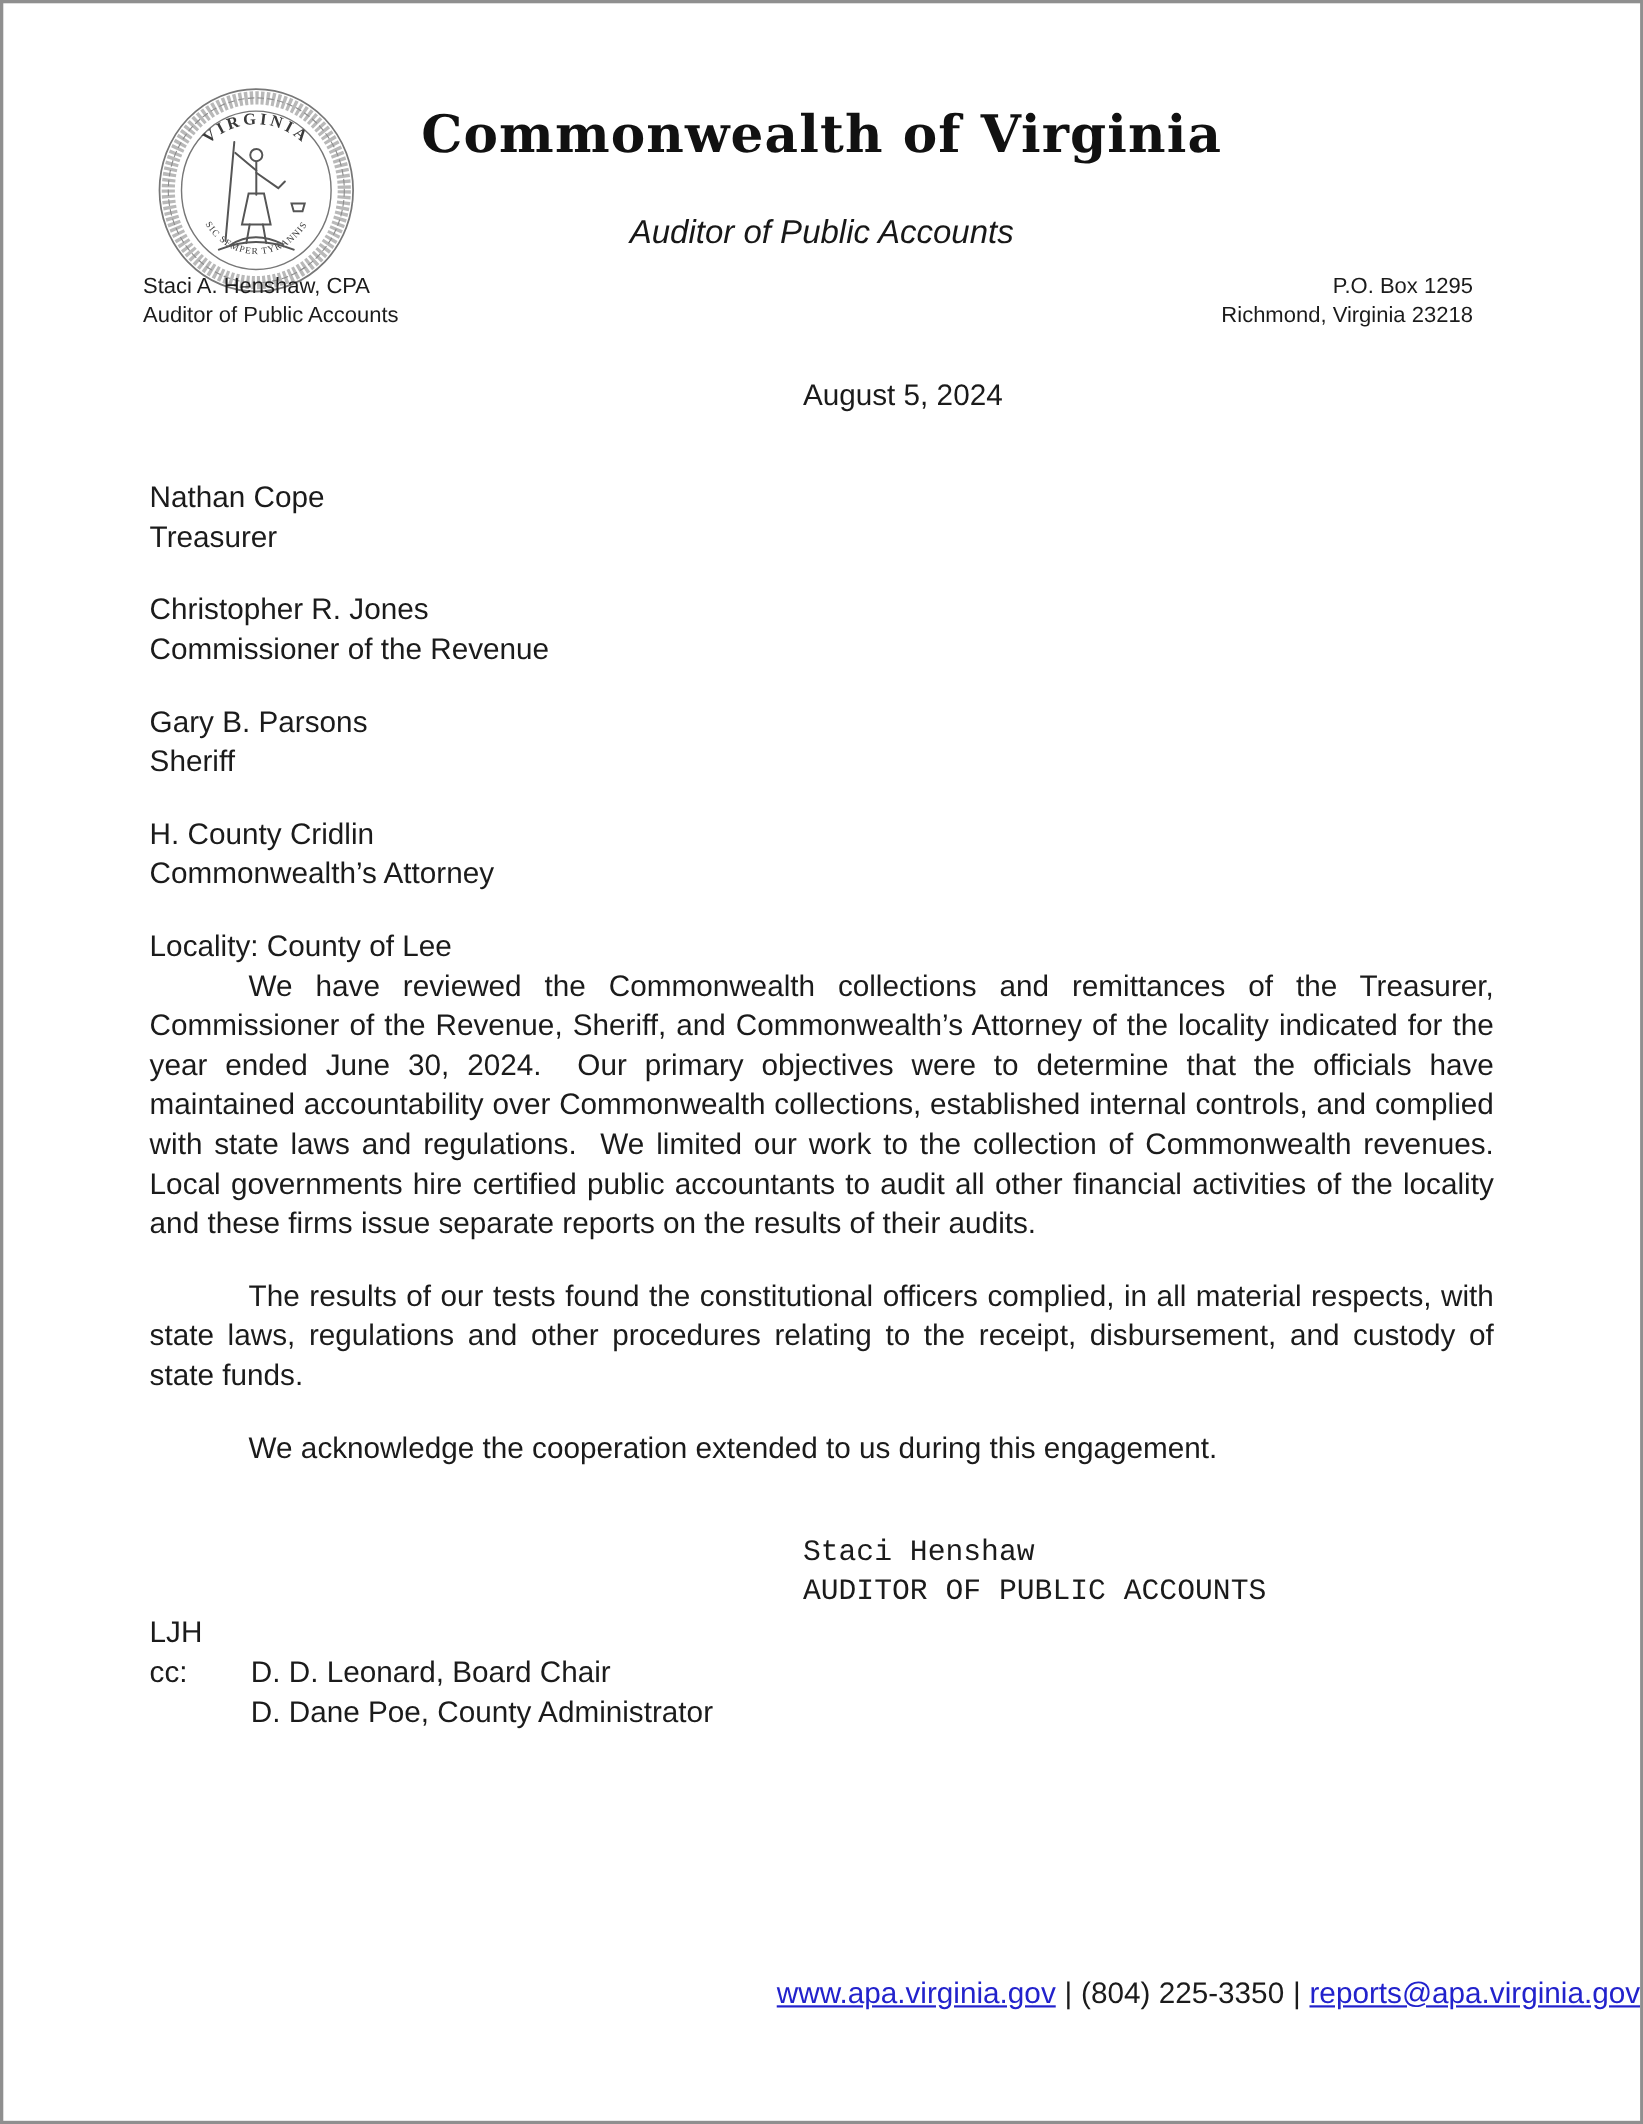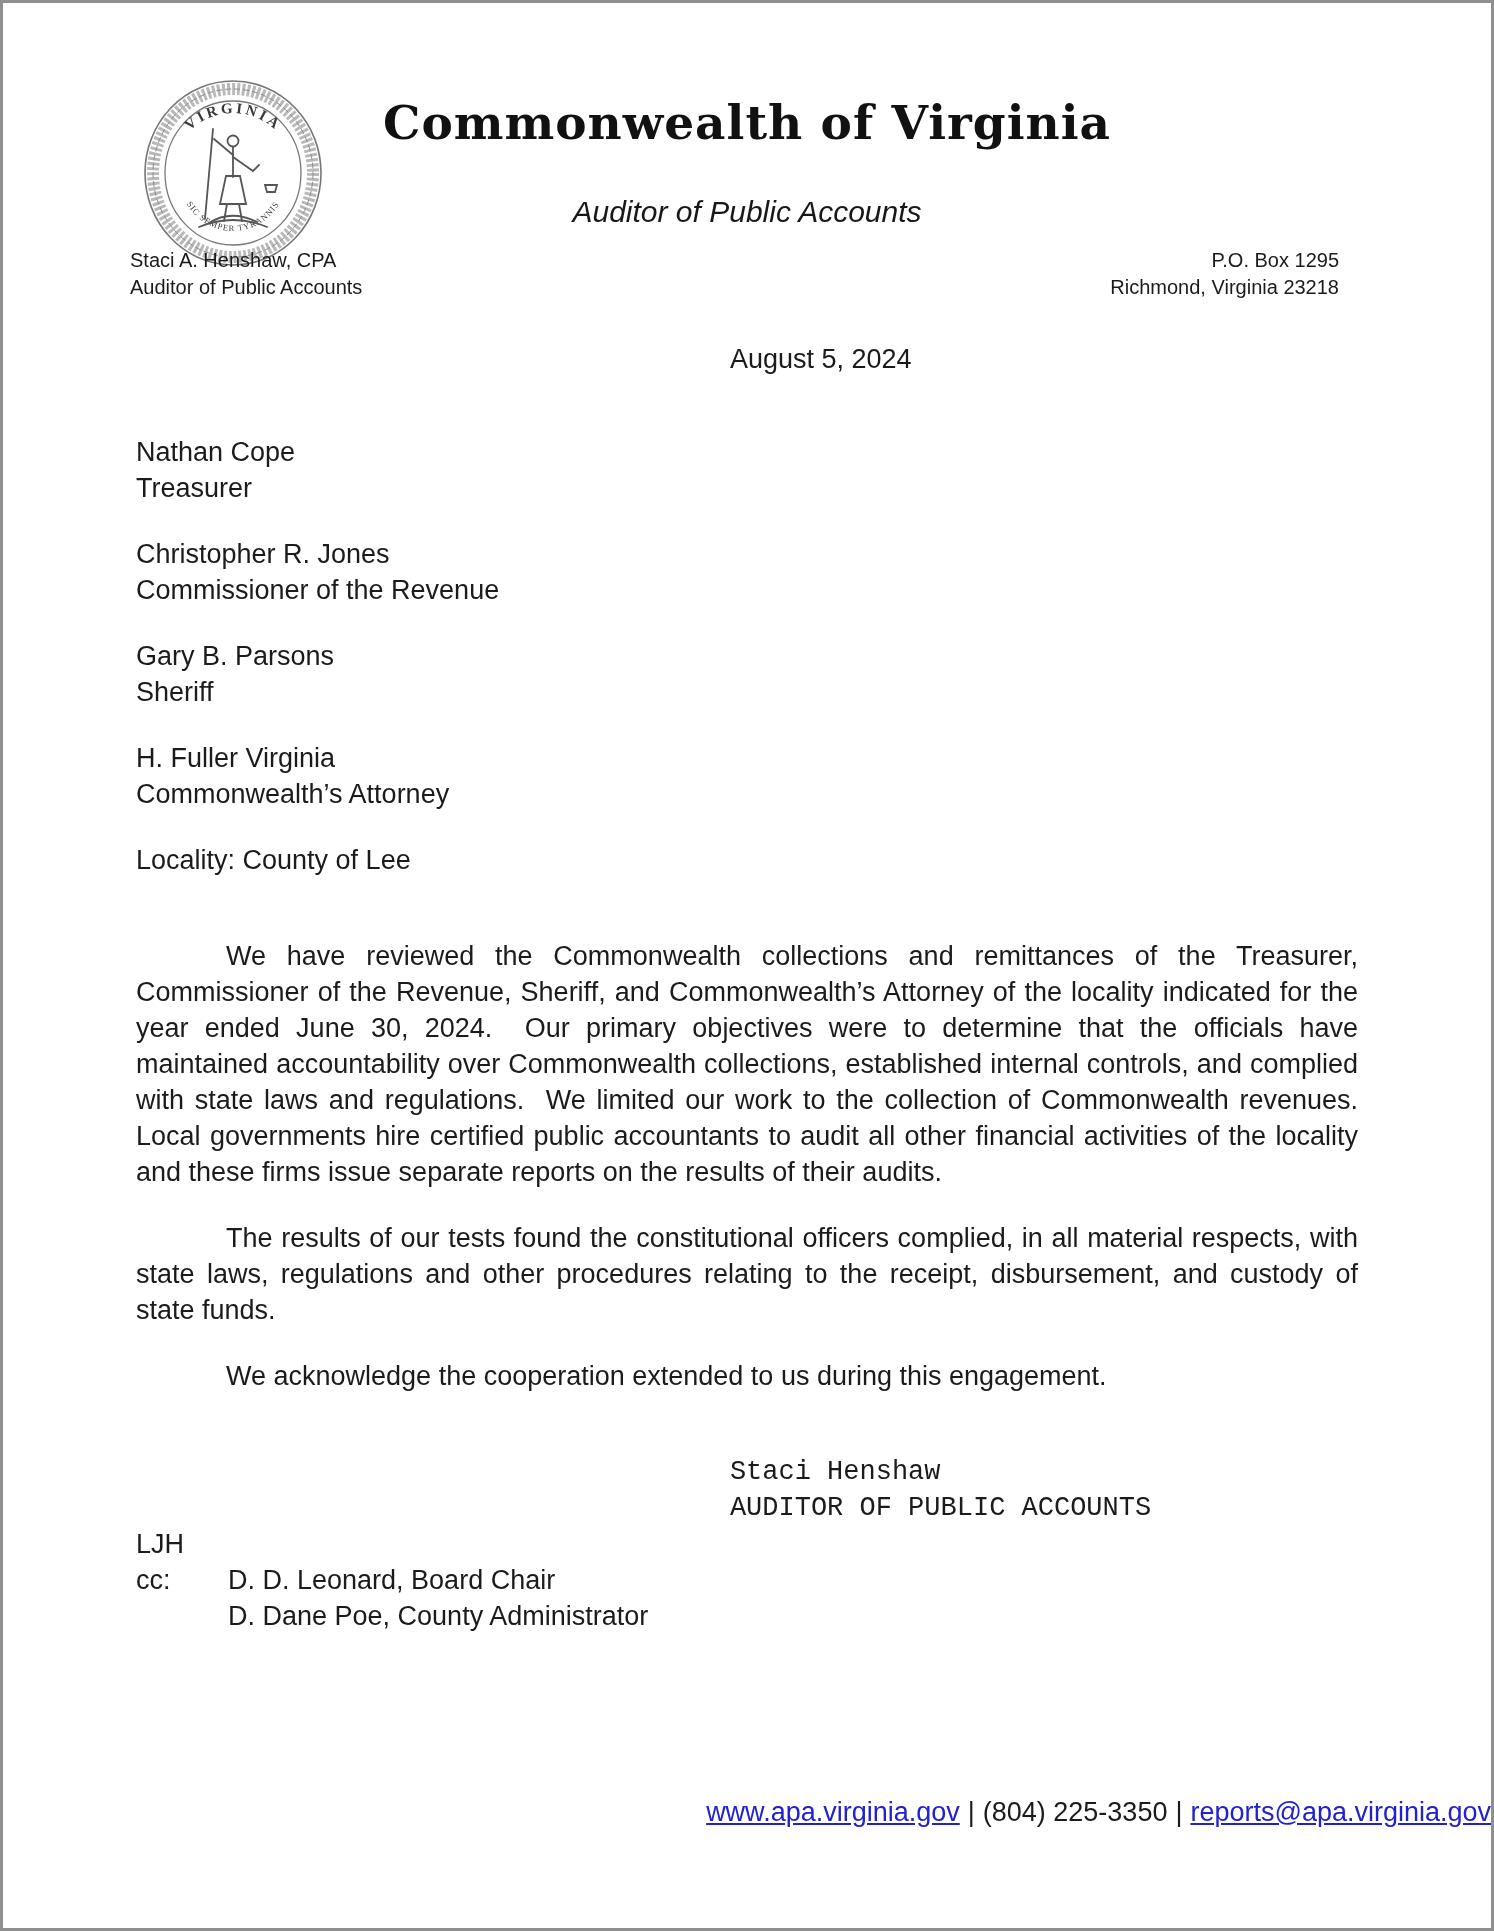--- a/index.html
+++ b/index.html
@@ -28,21 +28,21 @@
   }
   .hdr-left{position:absolute;left:127px;top:244px;font-size:20px;line-height:27px;}
   .hdr-right{position:absolute;right:152px;top:244px;font-size:20px;line-height:27px;text-align:right;}
   
   .body{
     position:absolute;left:133px;right:133px;top:338px;
     font-size:27px;line-height:36px;
   }
   .date-line{margin-left:48.6%;margin-bottom:57px;white-space:nowrap;}
   .recipient{margin-bottom:30px;}
-  .locality-line{margin-bottom:60px;}
+  .locality-line{}
   .para{
     text-align:justify;text-indent:90px;margin:0 0 30px 0;
     white-space:pre-wrap;
   }
   .para.last{margin-bottom:60px;}
   .signature{margin-left:48.6%;white-space:nowrap;font-family:Liberation Mono, monospace;}
   .initials{}
   .cc-row{display:flex;}
   .cc-label{width:92px;flex:0 0 92px;}
   
@@ -117,21 +117,21 @@
       <div>Christopher R. Jones</div>
       <div>Commissioner of the Revenue</div>
     </div>
 
     <div class="recipient">
       <div>Gary B. Parsons</div>
       <div>Sheriff</div>
     </div>
 
     <div class="recipient">
-      <div>H. Fuller Virginia</div>
+      <div>H. County Cridlin</div>
       <div>Commonwealth’s Attorney</div>
     </div>
 
     <div class="locality-line">Locality: County of Lee</div>
 
     <p class="para">We have reviewed the Commonwealth collections and remittances of the Treasurer, Commissioner of the Revenue, Sheriff, and Commonwealth’s Attorney of the locality indicated for the year ended June 30, 2024.  Our primary objectives were to determine that the officials have maintained accountability over Commonwealth collections, established internal controls, and complied with state laws and regulations.  We limited our work to the collection of Commonwealth revenues. Local governments hire certified public accountants to audit all other financial activities of the locality and these firms issue separate reports on the results of their audits.</p>
     <p class="para">The results of our tests found the constitutional officers complied, in all material respects, with state laws, regulations and other procedures relating to the receipt, disbursement, and custody of state funds.</p>
     <p class="para last">We acknowledge the cooperation extended to us during this engagement.</p>
 
     <div class="signature">

